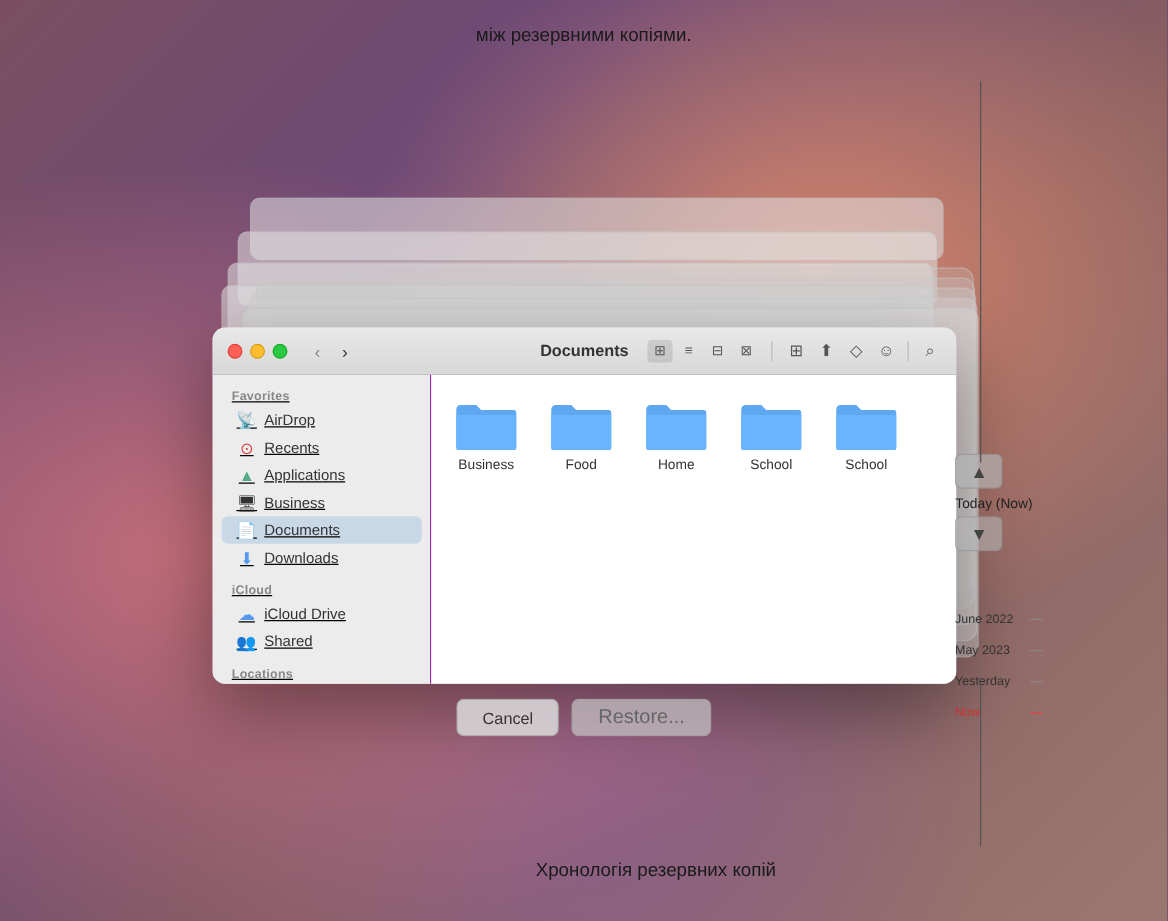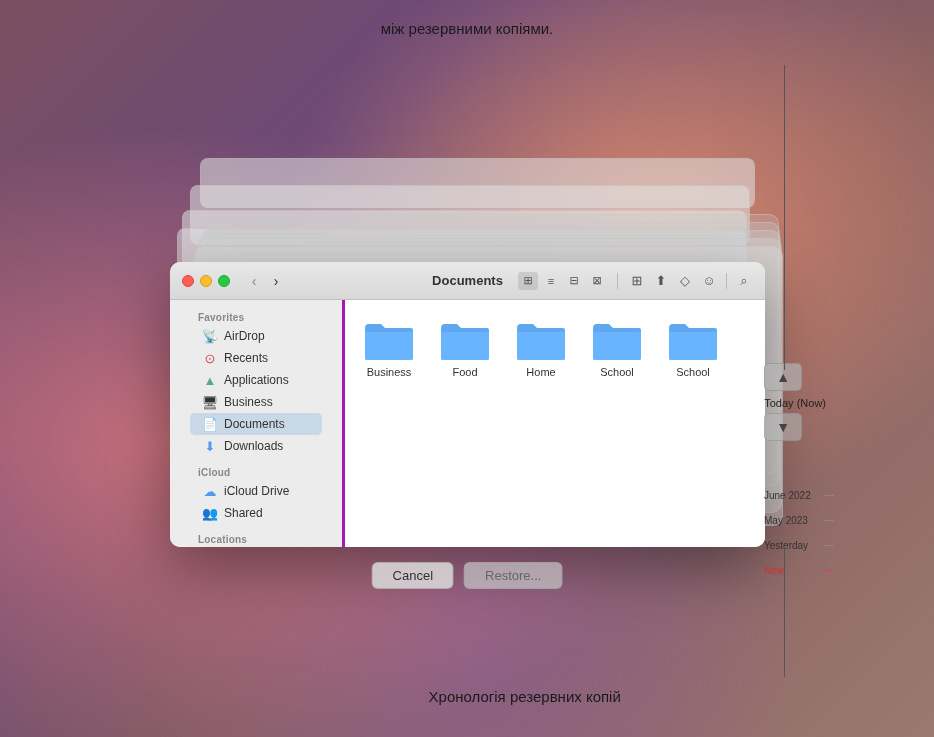--- a/index.html
+++ b/index.html
@@ -163,24 +163,25 @@
 
     .window-body {
       display: flex;
       height: calc(100% - 38px);
     }
 
     
     .sidebar {
       width: 175px;
       background: rgba(235,235,235,0.9);
-      border-right: 3px solid #a21caf;
-      padding: 8px 16px;
+      border-right: 1px solid #a21caf;
+      padding: 8px 3px;
       overflow-y: auto;
       flex-shrink: 0;
+      text-decoration: underline;
     }
 
     .sidebar-section-header {
       font-size: 10px;
       font-weight: 600;
       color: #888;
       padding: 4px 12px 2px;
       text-transform: none;
       letter-spacing: 0.02em;
     }
@@ -325,21 +326,21 @@
       font-size: 13px;
       color: #333;
       cursor: pointer;
     }
 
     .btn-restore {
       padding: 5px 20px;
       background: rgba(200,200,200,0.7);
       border: 1px solid rgba(150,150,150,0.5);
       border-radius: 6px;
-      font-size: 13px;
+      font-size: 16px;
       color: #666;
       cursor: pointer;
     }
 
     
     .view-buttons {
       display: flex;
       align-items: center;
       gap: 3px;
     }

